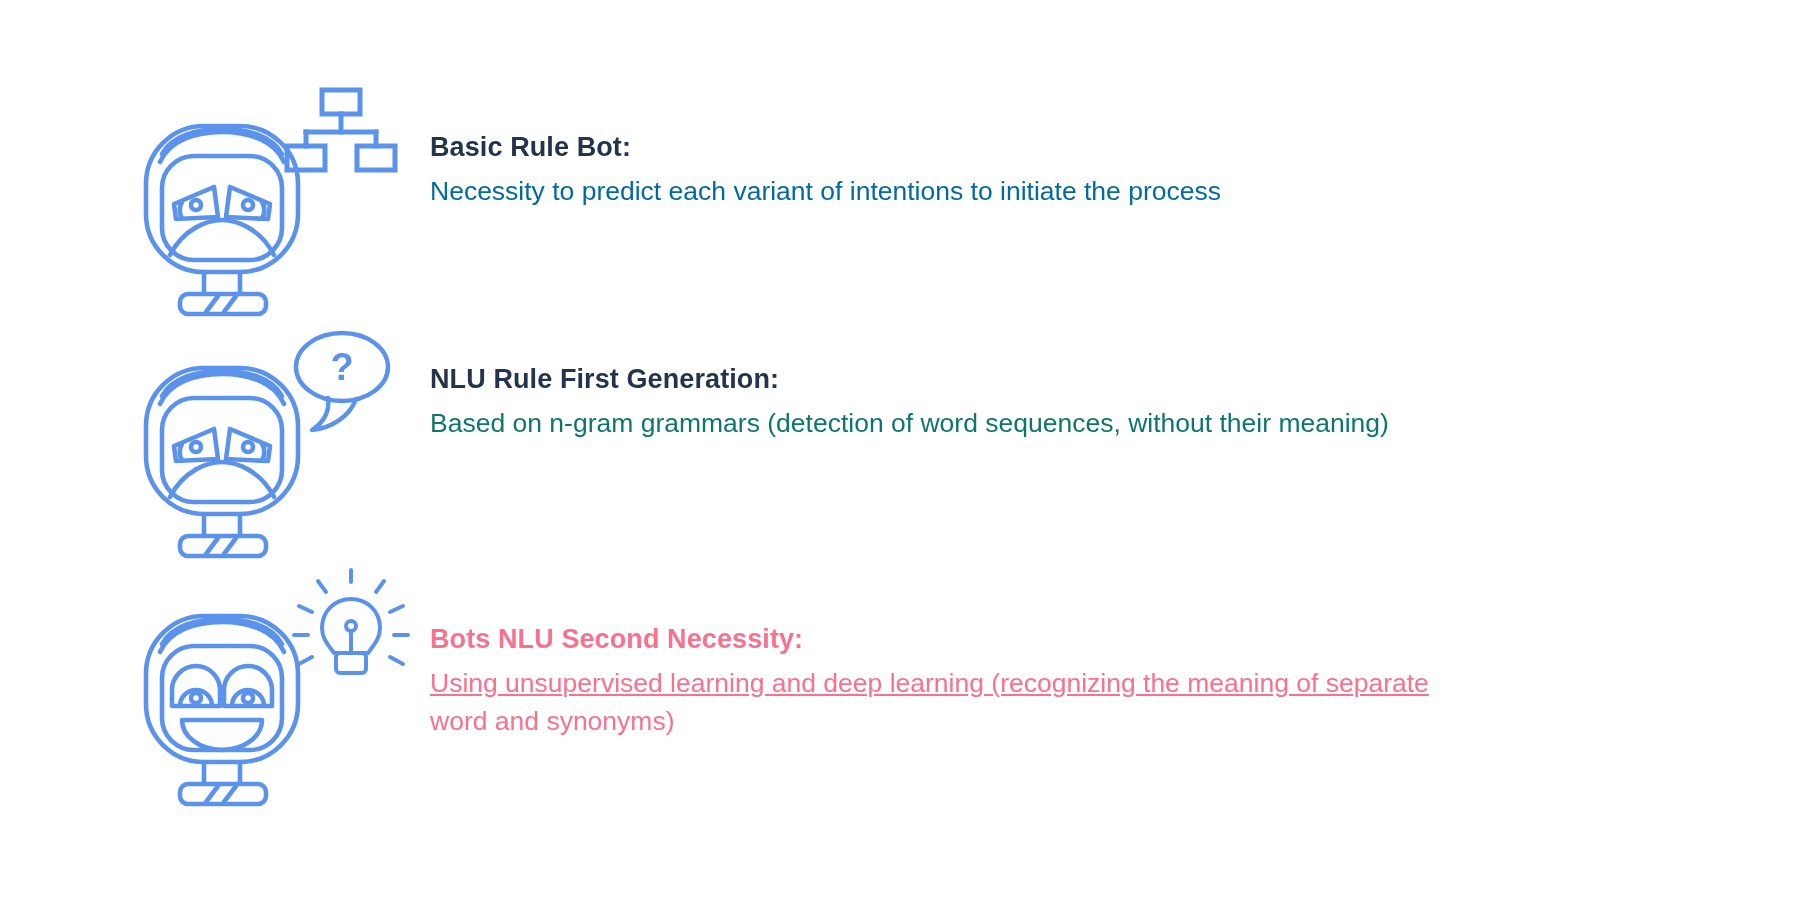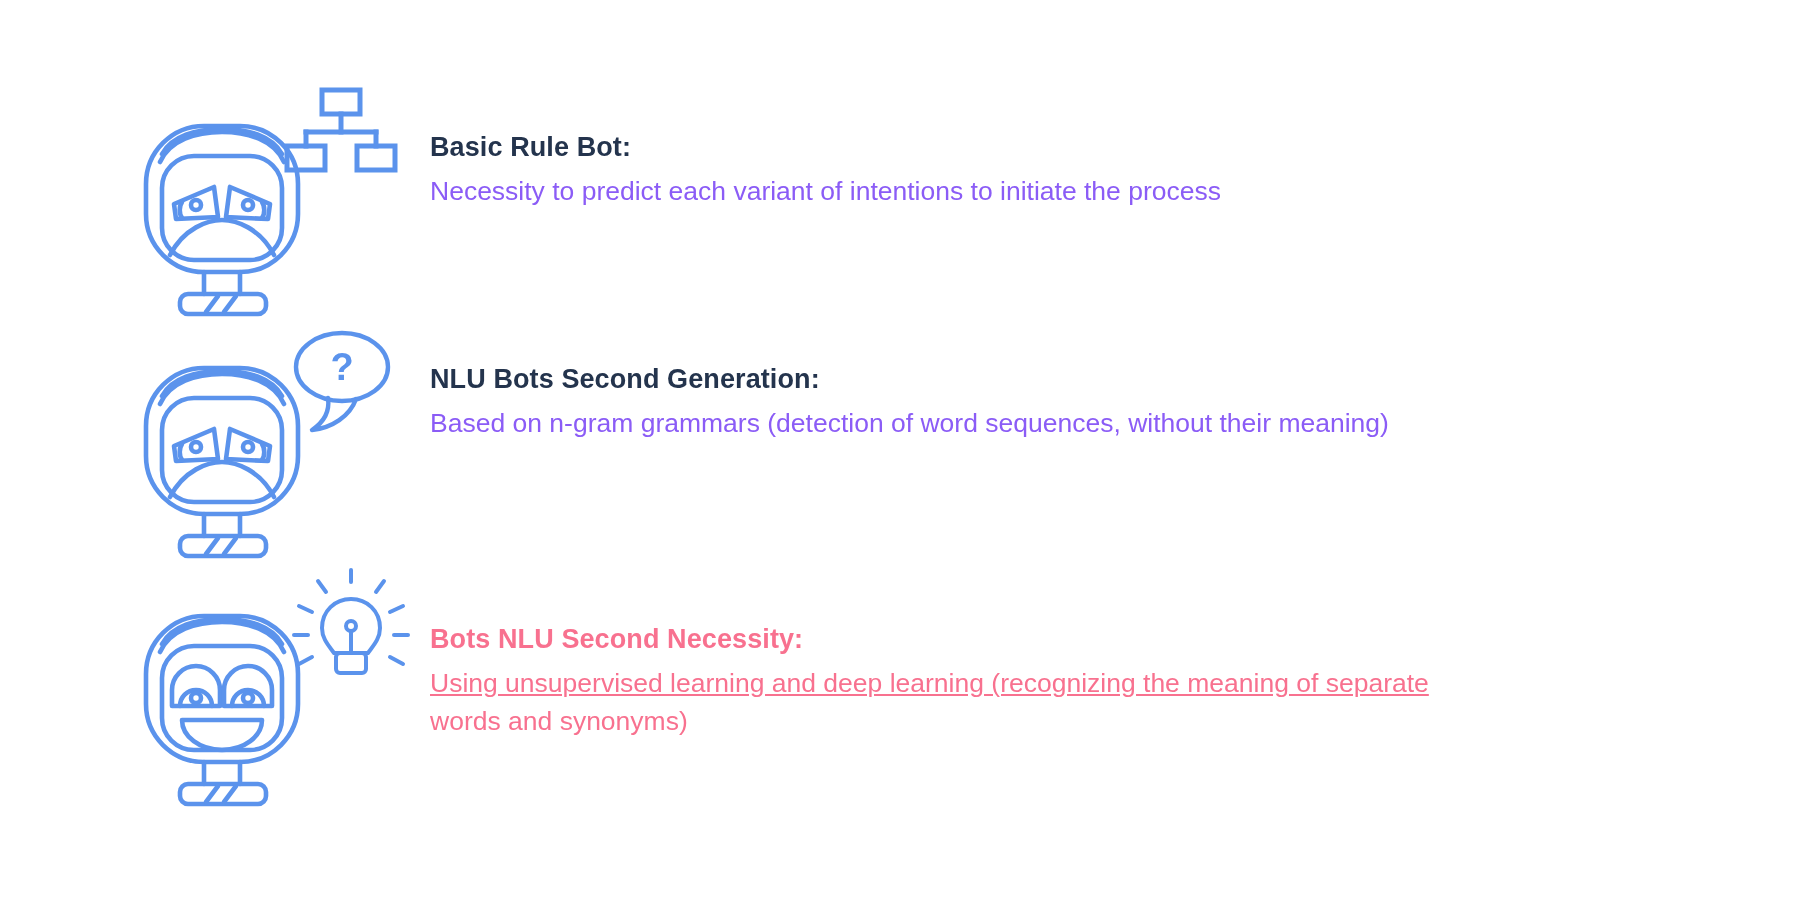--- a/index.html
+++ b/index.html
@@ -116,21 +116,21 @@
           <path d="M166 44 L166 58"></path>
           <path d="M236 44 L236 58"></path>
           <rect x="147" y="58" width="38" height="24"></rect>
           <rect x="217" y="58" width="38" height="24"></rect>
         </g>
       </svg>
     </div>
 
     <div class="copy">
       <div class="heading" style="color:#24344d">Basic Rule Bot:</div>
-      <p class="body-line nowrap" style="color:#8b5cf6">Necessity to predict each variant of intentions to initiate the process</p>
+      <p class="body-line nowrap" style="color:#0369a1">Necessity to predict each variant of intentions to initiate the process</p>
     </div>
   </div>
 
   <div class="row" id="row-nlu-first-gen">
 
     <div class="art">
       <svg width="260" height="230" viewBox="0 0 260 230" fill="none" xmlns="http://www.w3.org/2000/svg">
         <g stroke="#5b93ec" stroke-width="4.6" fill="none" stroke-linecap="round" stroke-linejoin="round">
           <rect x="6" y="38" width="152" height="146" rx="58" ry="58"></rect>
           <rect x="22" y="68" width="120" height="104" rx="32" ry="32"></rect>
@@ -154,22 +154,22 @@
           <g stroke="#5b93ec" stroke-width="4.4" fill="none" stroke-linecap="round" stroke-linejoin="round">
             <ellipse cx="202" cy="37" rx="46" ry="34"></ellipse>
             <path d="M188 68 C190 82 184 92 172 100 C192 98 210 86 216 69"></path>
           </g>
           <text x="202" y="50" text-anchor="middle" font-family="'Liberation Sans', sans-serif" font-size="38" font-weight="bold" fill="#5b93ec">?</text>
         </g>
       </svg>
     </div>
 
     <div class="copy">
-      <div class="heading" style="color:#24344d">NLU Bots Second Generation:</div>
-      <p class="body-line nowrap" style="color:#8b5cf6">Based on n-gram grammars (detection of word sequences, without their meaning)</p>
+      <div class="heading" style="color:#24344d">NLU Rule First Generation:</div>
+      <p class="body-line nowrap" style="color:#0f766e">Based on n-gram grammars (detection of word sequences, without their meaning)</p>
     </div>
   </div>
 
   <div class="row" id="row-nlu-second-gen">
 
     <div class="art">
       <svg width="260" height="230" viewBox="0 0 260 230" fill="none" xmlns="http://www.w3.org/2000/svg">
         <g stroke="#5b93ec" stroke-width="4.6" fill="none" stroke-linecap="round" stroke-linejoin="round">
           <rect x="6" y="38" width="152" height="146" rx="58" ry="58"></rect>
           <rect x="22" y="68" width="120" height="104" rx="32" ry="32"></rect>
@@ -205,17 +205,17 @@
           <path d="M254 57 L268 57"></path>
           <path d="M172 79 L159 86"></path>
           <path d="M250 79 L263 86"></path>
         </g>
       </svg>
     </div>
 
     <div class="copy">
       <div class="heading" style="color:#f8718f">Bots NLU Second Necessity:</div>
       <p class="body-line nowrap" style="color:#f8718f; margin-bottom:0;text-decoration:underline;">Using unsupervised learning and deep learning (recognizing the meaning of separate</p>
-      <p class="body-line nowrap" style="color:#f8718f;">words and synonyms)</p>
+      <p class="body-line nowrap" style="color:#f8718f;">word and synonyms)</p>
     </div>
   </div>
 
 </div>
 
 </body></html>

